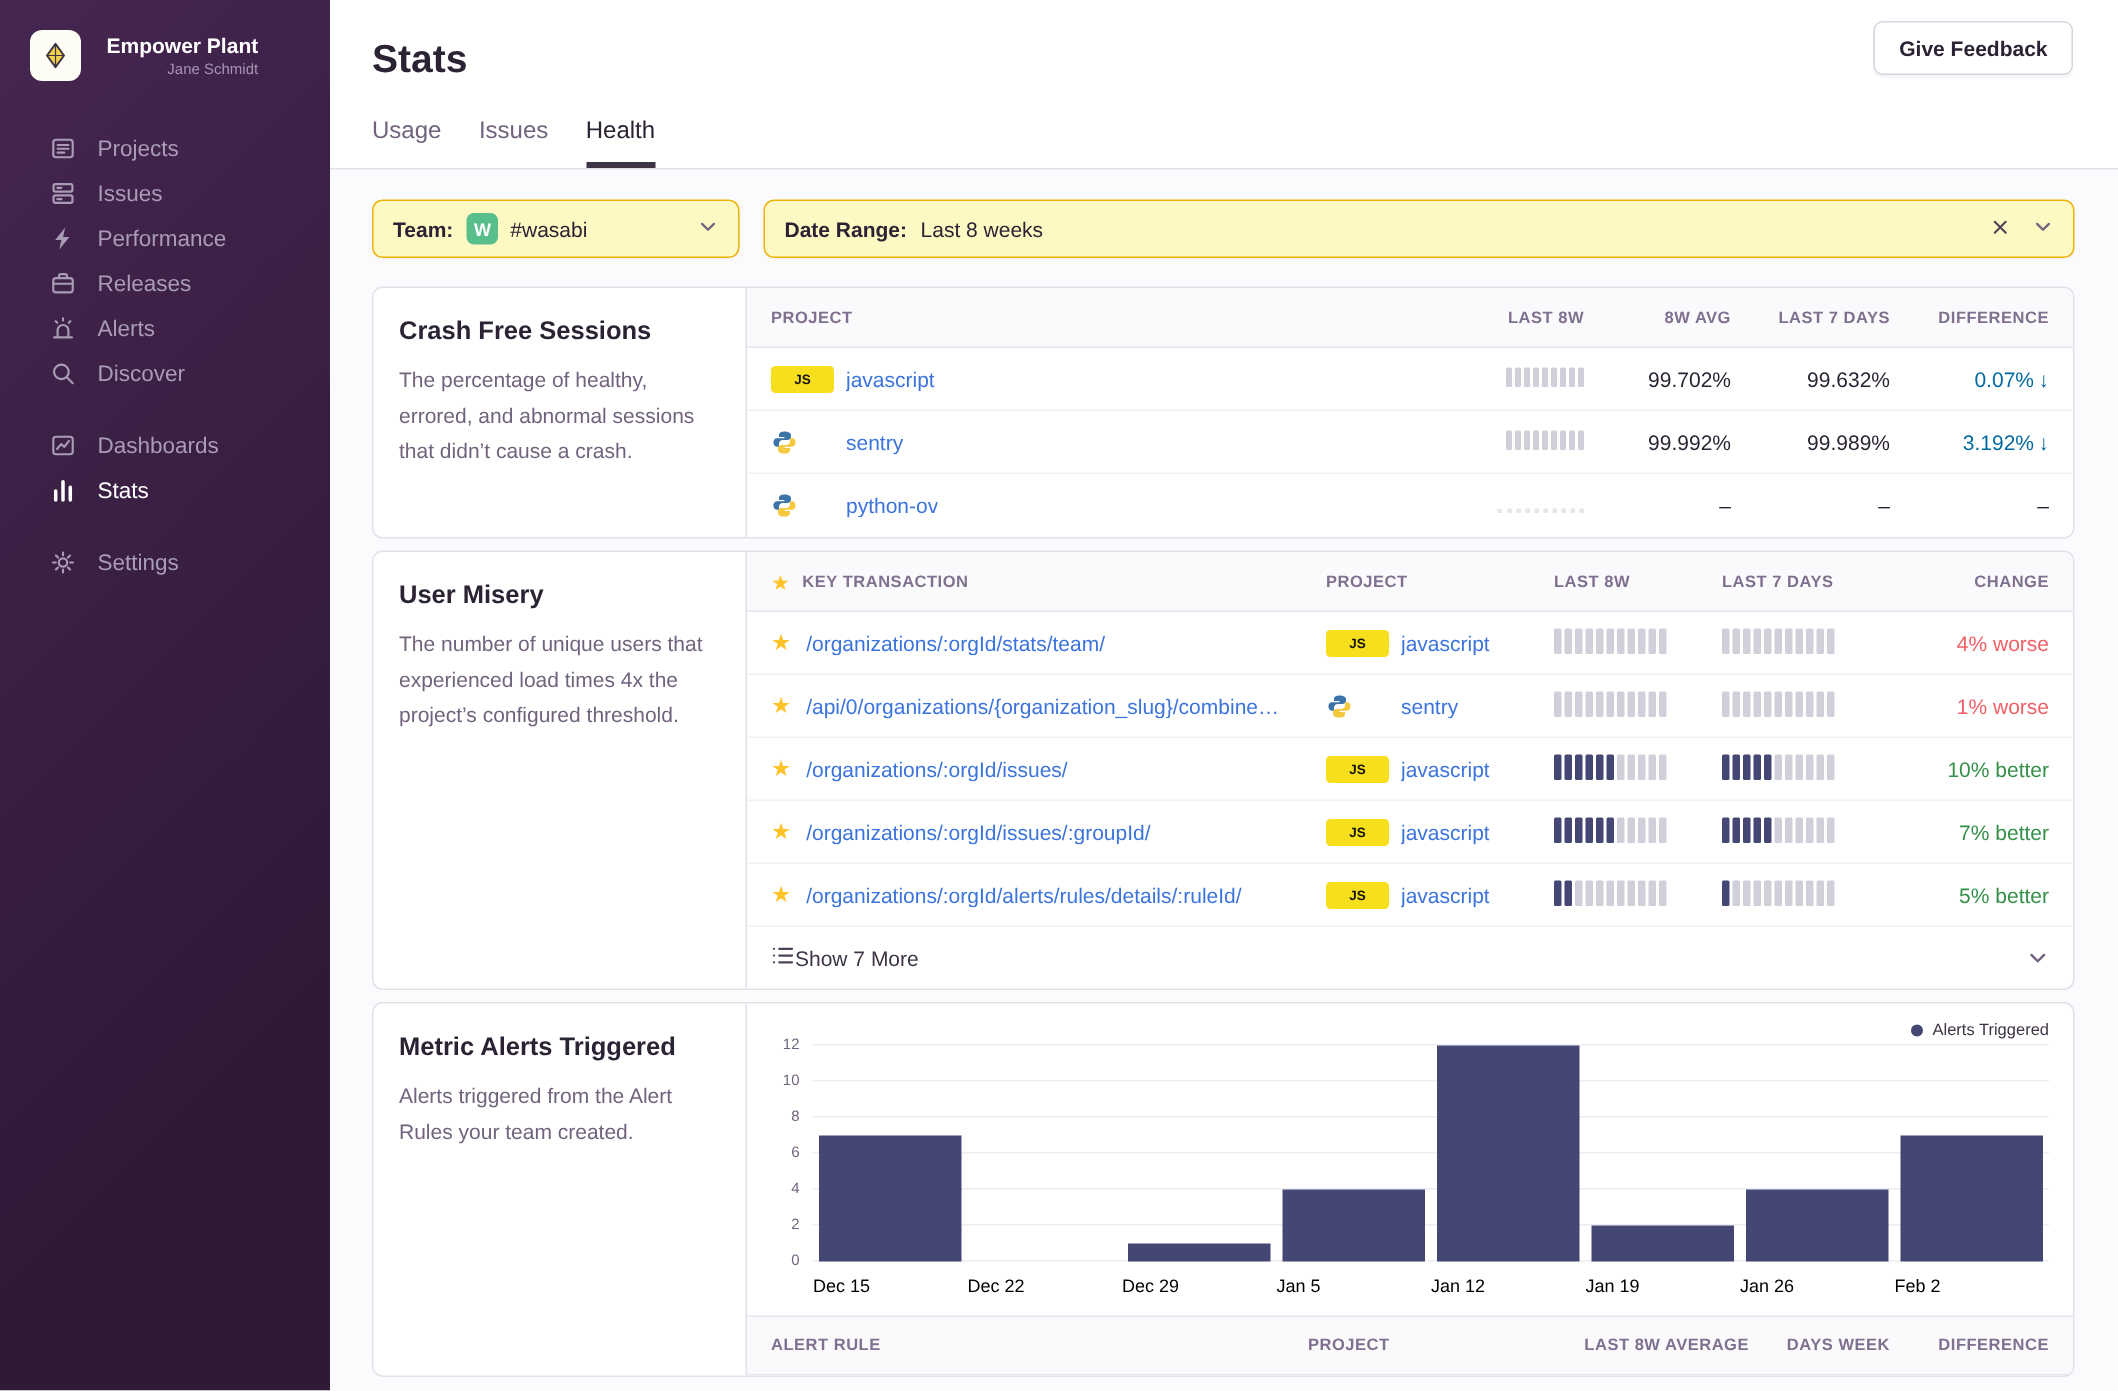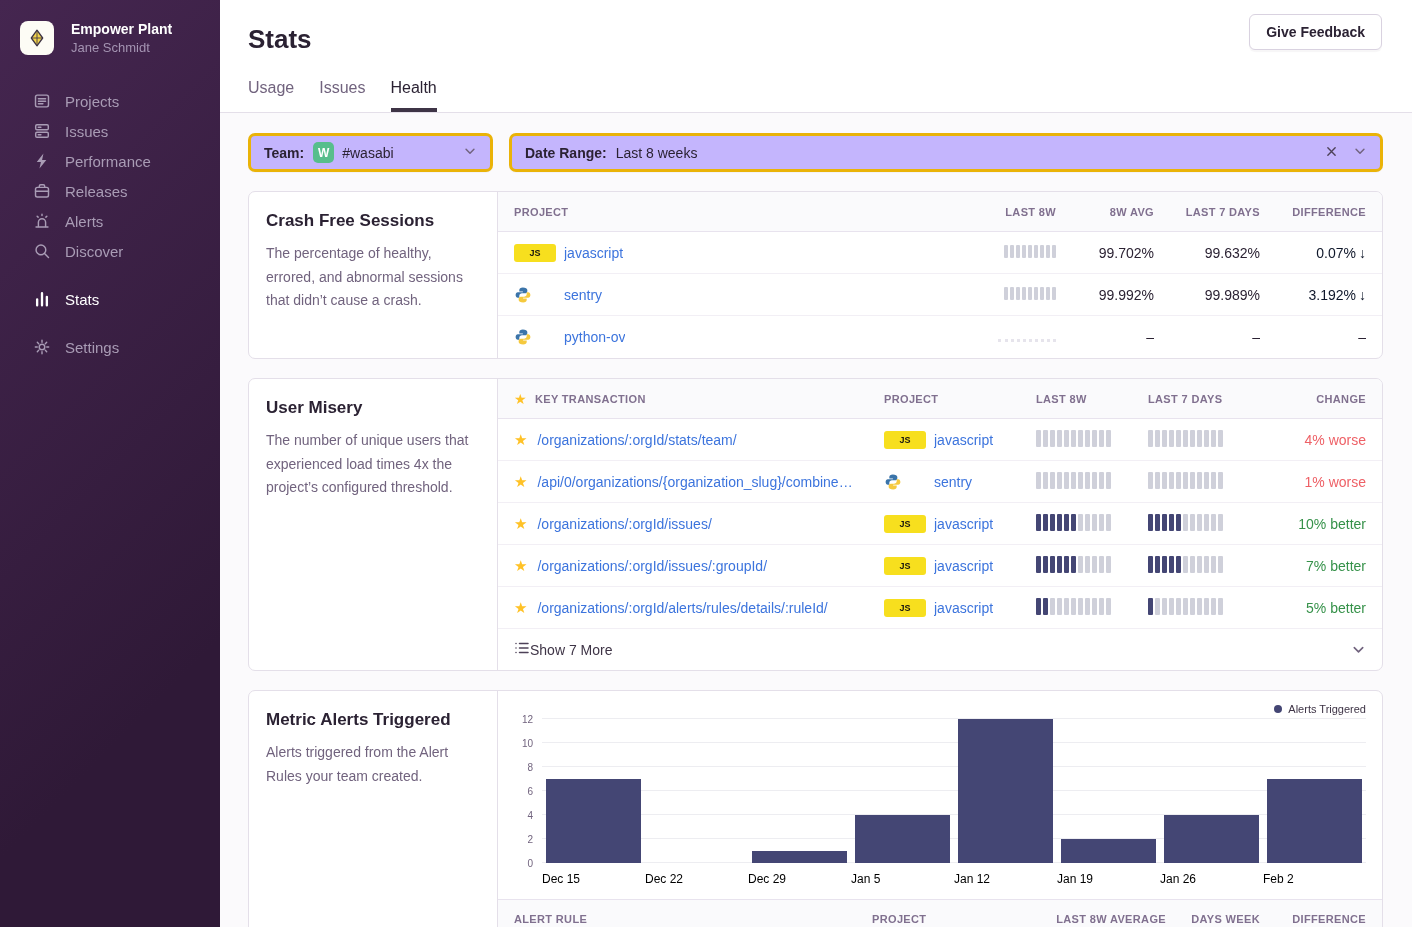--- a/index.html
+++ b/index.html
@@ -9,69 +9,69 @@
     font-family:"Liberation Sans","DejaVu Sans",sans-serif;
     background:#fbfafc; color:#2b2233;
   }
   a { text-decoration:none; }
 
   
   .sidebar { width:220px; min-width:220px; height:100%; background:linear-gradient(315deg,#2f1937 25%,#452650 100%); display:flex; flex-direction:column; padding:14px 0 18px; }
   .org { display:flex; align-items:center; gap:17px; padding:6px 16px 6px 20px; cursor:pointer; }
   .org-logo { width:34px; height:34px; border-radius:8px; background:#fdfcf5; display:grid; place-items:center; flex:none; }
   .org-name { color:#ffffff; font-weight:700; font-size:14px; line-height:1.35; }
-  .user-name { color:#a494b2; font-size:13px; line-height:1.35; }
+  .user-name { color:#a494b2; font-size:10px; line-height:1.35;text-align:right; }
   .nav { margin-top:24px; display:flex; flex-direction:column; }
   .nav-item { display:flex; align-items:center; gap:14px; padding:6px 18px 6px 33px; color:#a99cb5; font-size:15px; cursor:pointer; }
   .nav-item .nav-icon { width:18px; height:18px; display:grid; place-items:center; flex:none; }
   .nav-item.active { color:#ffffff; }
   .nav-gap { height:18px; }
   .nav svg { display:block; }
 
   
   .main { flex:1; min-width:0; display:flex; flex-direction:column; background:#fbfafc; }
   .page-header { background:#fff; padding:24px 30px 0 28px; border-bottom:1px solid #e4dfe9; position:relative; flex:none; }
   .page-title { font-size:26px; font-weight:700; margin:0; color:#2b2233; }
   .feedback-btn { position:absolute; top:14px; right:30px; background:#fff; border:1px solid #d9d2e0; border-radius:6px; padding:9px 16px; font-size:14px; font-weight:700; color:#2b2233; font-family:inherit; box-shadow:0 2px 1px rgba(45,34,51,0.04); cursor:pointer; }
   .tabs { display:flex; gap:25px; margin-top:24px; }
   .tab { font-size:16px; color:#71637e; padding-bottom:11px; border-bottom:4px solid transparent; cursor:pointer; }
   .tab.active { color:#2b2233; border-bottom-color:#3e3446; }
   .content { flex:1; padding:20px 29px 0 28px; overflow:hidden; }
 
   
   .filters { display:flex; gap:16px; margin-bottom:19px; }
-  .filter { background:#c4b5fd; border:3px solid #eab308; border-radius:7px; height:39px; display:flex; align-items:center; padding:0 13px; font-size:14px; box-shadow:0 1px 1px rgba(45,34,51,0.03); cursor:pointer; }
+  .filter { background:#fef9c3; border:1px solid #eab308; border-radius:7px; height:39px; display:flex; align-items:center; padding:0 13px; font-size:14px; box-shadow:0 1px 1px rgba(45,34,51,0.03); cursor:pointer; }
   .filter-label { font-weight:700; color:#2b2233; margin-right:9px; }
   .team-filter { width:245px; }
   .team-badge { width:21px; height:21px; border-radius:5px; background:#57be8c; color:#fff; font-size:12px; font-weight:700; display:grid; place-items:center; margin-right:8px; flex:none; }
   .filter-value { color:#2b2233; }
   .filter .tail { margin-left:auto; display:flex; align-items:center; gap:15px; }
   .date-filter { flex:1; }
 
   
-  .panel { background:#fff; border:1px solid #e4dfe9; border-radius:7px; display:flex; margin-bottom:19px; overflow:hidden; }
+  .panel { background:#fff; border:1px solid #e4dfe9; border-radius:7px; display:flex; margin-bottom:8px; overflow:hidden; }
   .panel-desc { width:249px; flex:none; border-right:1px solid #e4dfe9; padding:19px 20px 19px 17px; }
   .panel-title { font-size:17px; font-weight:600; margin:0 0 11px; color:#2b2233; }
   .panel-text { font-size:14px; color:#71637e; line-height:1.68; margin:0; }
   .panel-body { flex:1; min-width:0; display:flex; flex-direction:column; }
 
   .thead { display:grid; align-items:center; height:40px; padding:0 16px; background:#fafafc; border-bottom:1px solid #e8e3ee; color:#80708f; font-size:11px; font-weight:700; letter-spacing:.35px; }
   .trow { display:grid; align-items:center; height:42px; padding:0 16px; border-bottom:1px solid #f2eff5; font-size:14px; }
   .trow.last { border-bottom:none; }
   .crash-grid  { grid-template-columns:minmax(0,1fr) 112px 98px 106px 106px; }
   .misery-grid { grid-template-columns:minmax(0,1fr) 152px 112px 112px 106px; }
   .alerts-grid { grid-template-columns:minmax(0,1fr) 170px 124px 94px 106px; }
   .right { text-align:right; }
 
   .project-cell { display:flex; align-items:center; gap:8px; min-width:0; }
   .picon { width:42px; height:18px; flex:none; border-radius:3px; }
   .picon.js { background:#f7df1e; color:#16140f; font-size:9px; font-weight:700; display:grid; place-items:center; }
   .plink { color:#3c74dd; white-space:nowrap; overflow:hidden; text-overflow:ellipsis; }
   .num { color:#2b2233; }
-  .diff { color:#0f172a; }
+  .diff { color:#0369a1; }
   .diff .arrow { margin-left:3px; }
   .change.worse { color:#ee6066; }
   .change.better { color:#359149; }
 
   .spark { display:inline-flex; align-items:flex-end; gap:2px; }
   .spark .sb { display:block; width:4px; height:13px; border-radius:1px; background:#cfd0da; }
   .spark.m .sb { width:5px; height:17px; }
   .spark .sb.dark { background:#444674; }
   .spark-dash { display:inline-block; width:58px; border-top:3px dotted #e6e4ec; }
 
@@ -168,20 +168,29 @@
           <svg width="18" height="18" viewBox="0 0 20 20" fill="none" stroke="currentColor" stroke-width="1.6" stroke-linecap="round">
             <circle cx="8.8" cy="8.8" r="5.4"></circle>
             <path d="M12.8 12.8l4.4 4.4"></path>
           </svg>
         </span>
       <span>Discover</span>
     </a>
 
     <div class="nav-gap"></div>
 
+    <a class="nav-item">
+      <span class="nav-icon">
+          <svg width="18" height="18" viewBox="0 0 20 20" fill="none" stroke="currentColor" stroke-width="1.6" stroke-linecap="round" stroke-linejoin="round">
+            <rect x="2.8" y="3.5" width="14.4" height="13" rx="2"></rect>
+            <path d="M5.6 12.6l3-3.6 2.4 2 3.4-4.4"></path>
+          </svg>
+        </span>
+      <span>Dashboards</span>
+    </a>
     <a class="nav-item active">
       <span class="nav-icon">
           <svg width="18" height="18" viewBox="0 0 20 20" fill="none" stroke="currentColor" stroke-width="2.6" stroke-linecap="round">
             <path d="M4.6 17V10.4M10 17V3.6M15.4 17V7.6"></path>
           </svg>
         </span>
       <span>Stats</span>
     </a>
 
     <div class="nav-gap"></div>

